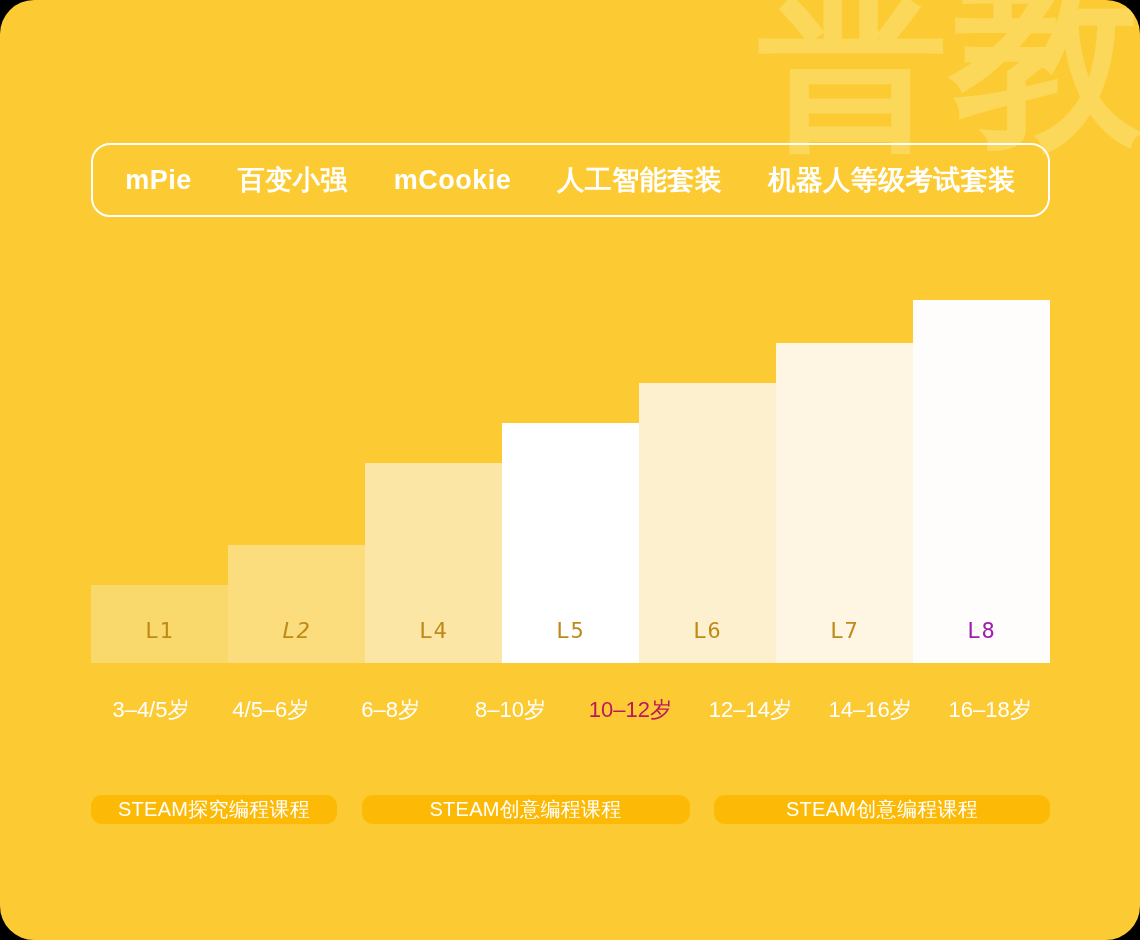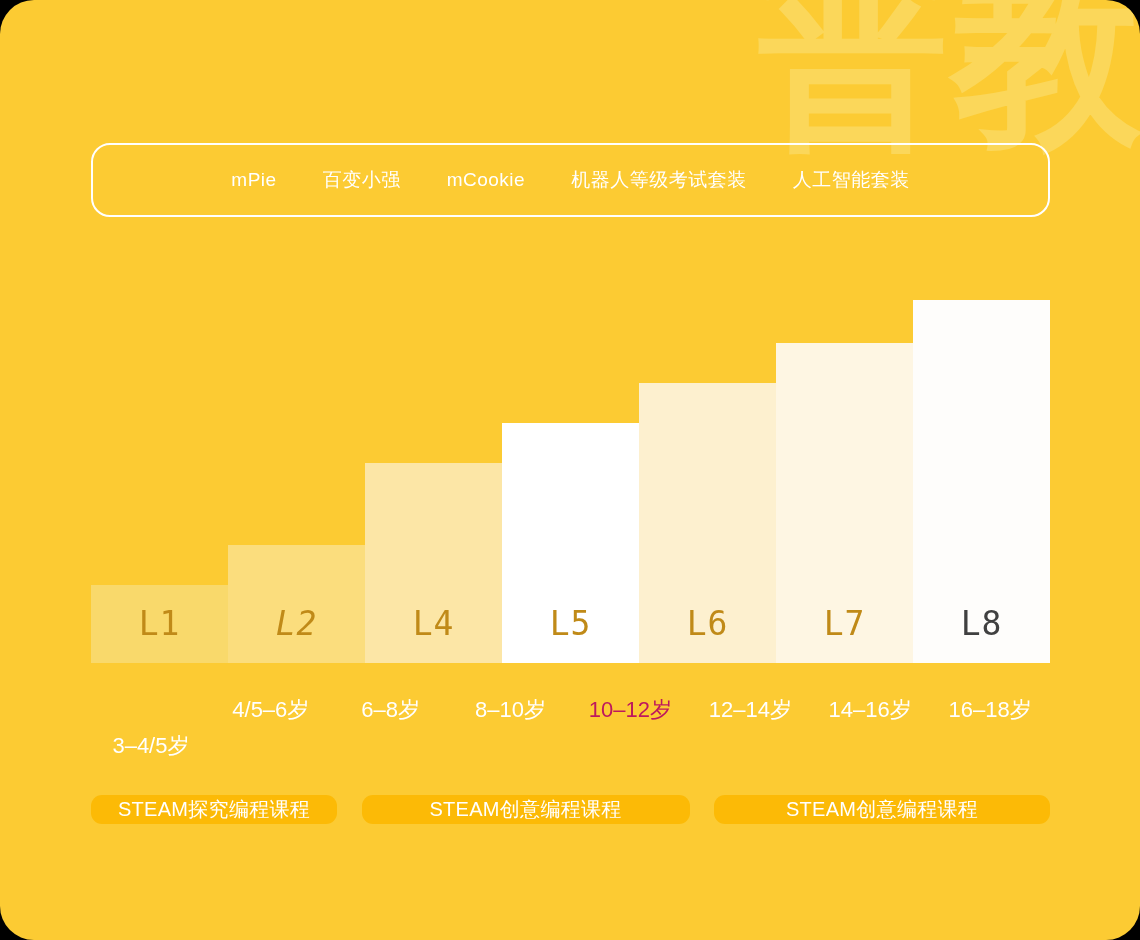--- a/index.html
+++ b/index.html
@@ -48,25 +48,26 @@
     height: 74px;
     box-sizing: border-box;
     border: 2px solid #FFFFFF;
     border-radius: 19px;
     display: flex;
     align-items: center;
     justify-content: center;
   }
   .nav-item {
     color: #FFFFFF;
-    font-size: 19px;
+    font-size: 27px;
     letter-spacing: 0.5px;
     padding: 0 23px;
     white-space: nowrap;
     cursor: pointer;
+    font-weight: bold;
   }
 
   
   #chart {
     position: absolute;
     left: 91px;
     top: 295px;
     width: 959px;
     height: 368px;
     display: flex;
@@ -79,21 +80,21 @@
     align-items: flex-end;
     justify-content: center;
   }
   .bar-label {
     position: absolute;
     bottom: 20px;
     left: 0;
     right: 0;
     text-align: center;
     color: #C08A18;
-    font-size: 33px;
+    font-size: 22px;
     letter-spacing: 1px;
     font-family: "DejaVu Sans Mono", "Liberation Mono", monospace;
   }
 
   
   #age-row {
     position: absolute;
     left: 91px;
     top: 695px;
     width: 959px;
@@ -140,22 +141,22 @@
 <body>
 
 <div id="card" style="background: rgb(252, 203, 51); border-radius: 34px;">
 
   <div id="watermark" style="color: rgb(251, 215, 90);">普教</div>
 
   <div id="nav-pill" style="border-color: rgb(255, 255, 255);">
     <div class="nav-item" style="color: rgb(255, 255, 255);">mPie</div>
     <div class="nav-item" style="color: rgb(255, 255, 255);">百变小强</div>
     <div class="nav-item" style="color: rgb(255, 255, 255);">mCookie</div>
+    <div class="nav-item" style="color: rgb(255, 255, 255);">人工智能套装</div>
     <div class="nav-item" style="color: rgb(255, 255, 255);">机器人等级考试套装</div>
-    <div class="nav-item" style="color: rgb(255, 255, 255);">人工智能套装</div>
   </div>
 
   <div id="chart">
     <div class="bar" style="height: 78px; background: rgb(249, 217, 107);">
       <span class="bar-label" style="color: rgb(192, 138, 24);">L1</span>
     </div>
     <div class="bar" style="height: 118px; background: rgb(251, 221, 125);">
       <span class="bar-label" style="color: rgb(192, 138, 24); font-style: italic;">L2</span>
     </div>
     <div class="bar" style="height: 200px; background: rgb(252, 230, 166);">
@@ -164,26 +165,26 @@
     <div class="bar" style="height: 240px; background: #ffffff;">
       <span class="bar-label" style="color: rgb(192, 138, 24);">L5</span>
     </div>
     <div class="bar" style="height: 280px; background: rgb(253, 240, 207);">
       <span class="bar-label" style="color: rgb(192, 138, 24);">L6</span>
     </div>
     <div class="bar" style="height: 320px; background: rgb(254, 246, 227);">
       <span class="bar-label" style="color: rgb(192, 138, 24);">L7</span>
     </div>
     <div class="bar" style="height: 363px; background: rgb(254, 253, 251);">
-      <span class="bar-label" style="color: #404040; text-align: center;">L8</span>
+      <span class="bar-label" style="color: #a21caf; text-align: center;">L8</span>
     </div>
   </div>
 
   <div id="age-row">
-    <div class="age-item" style="color: rgb(255, 255, 255); margin-top: 36px;">3–4/5岁</div>
+    <div class="age-item" style="color: rgb(255, 255, 255);">3–4/5岁</div>
     <div class="age-item" style="color: rgb(255, 255, 255);">4/5–6岁</div>
     <div class="age-item" style="color: rgb(255, 255, 255);">6–8岁</div>
     <div class="age-item" style="color: rgb(255, 255, 255);">8–10岁</div>
     <div class="age-item" style="color: #be185d;">10–12岁</div>
     <div class="age-item" style="color: rgb(255, 255, 255);">12–14岁</div>
     <div class="age-item" style="color: rgb(255, 255, 255);">14–16岁</div>
     <div class="age-item" style="color: rgb(255, 255, 255);">16–18岁</div>
   </div>
 
   <div id="course-row">

